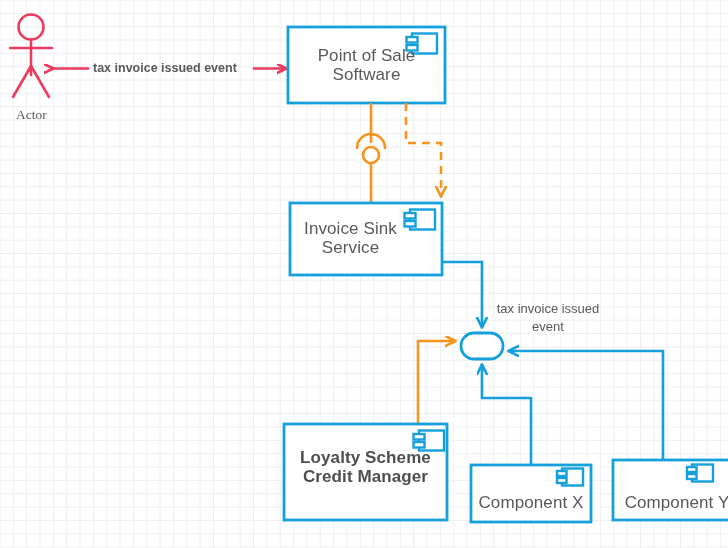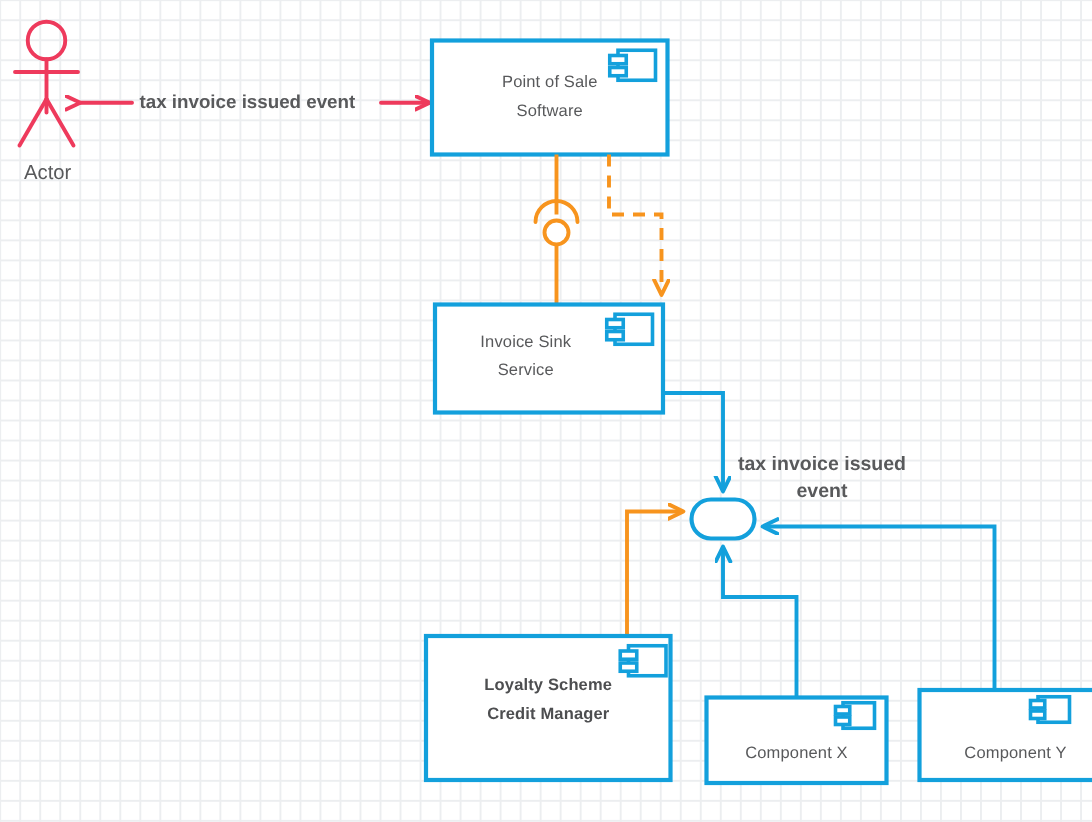--- a/index.html
+++ b/index.html
@@ -28,50 +28,50 @@
     left: 0;
     top: 0;
     width: 728px;
     height: 548px;
   }
   .comp-label {
     position: absolute;
     text-align: center;
     color: #58595b;
     font-family: "Liberation Sans", sans-serif;
-    font-size: 11px;
+    font-size: 17px;
     line-height: 19px;
     letter-spacing: 0.1px;
     white-space: pre-line;
     pointer-events: none;
   }
   .comp-label.bold {
     font-weight: bold;
     color: #4d4e50;
   }
   .edge-label {
     position: absolute;
     color: #58595b;
     font-family: "Liberation Sans", sans-serif;
     font-size: 12.5px;
     font-weight: bold;
     line-height: 17px;
     white-space: pre-line;
     pointer-events: none;
   }
   .edge-label.plain {
-    font-weight: bold;
+    font-weight: normal;
     font-size: 13px;
     line-height: 18px;
     text-align: center;
   }
   .actor-label {
     position: absolute;
     color: #58595b;
-    font-family: Liberation Sans, sans-serif;
+    font-family: Liberation Serif, serif;
     font-size: 13.5px;
     pointer-events: none;
   }
 </style>
 </head>
 <body>
 
 <div id="canvas">
 
   <svg id="diagram" viewBox="0 0 728 548" xmlns="http://www.w3.org/2000/svg">

